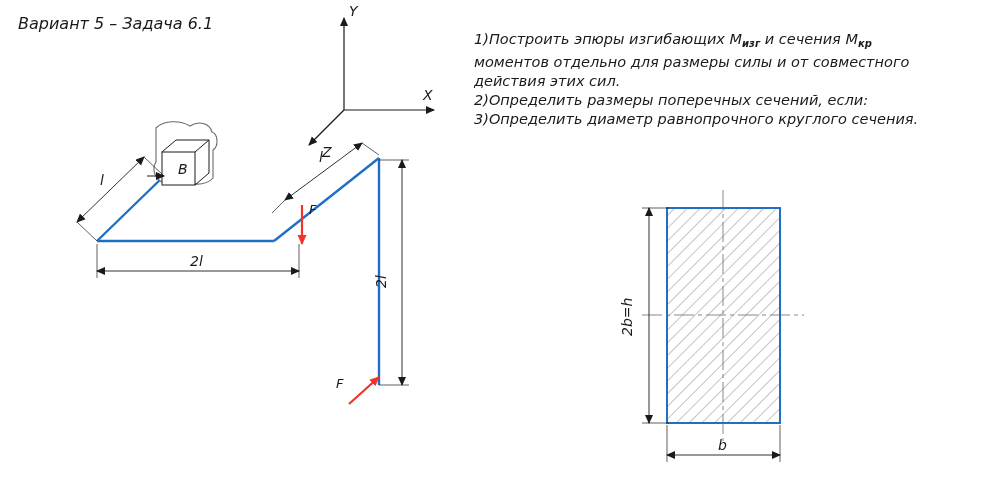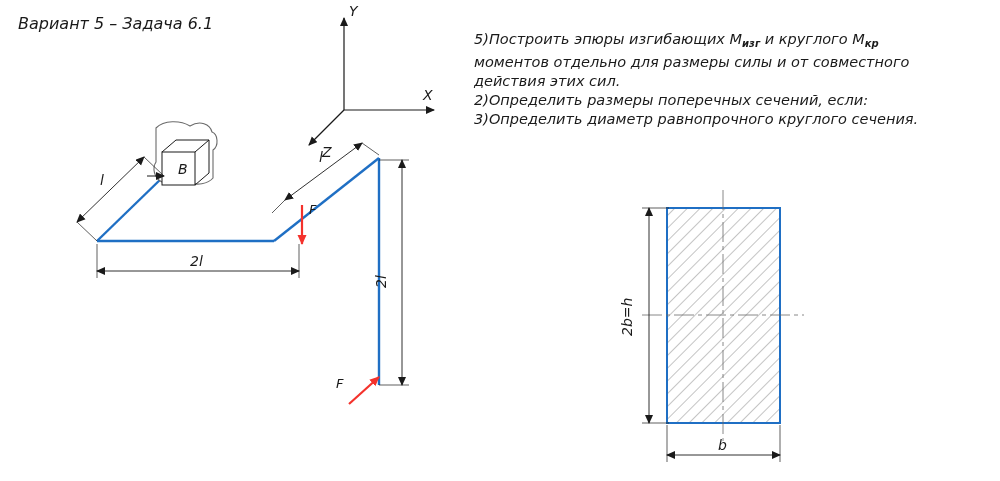--- a/index.html
+++ b/index.html
@@ -68,21 +68,21 @@
   }
 </style>
 </head>
 <body>
 
 <div class="page">
 
   <div class="title">Вариант 5  –  Задача 6.1</div>
 
   <div class="text-block">
-    <p><span>5)Построить эпюры изгибающих M</span><sub>изг</sub><span> и круглого M</span><sub>кр</sub></p>
+    <p><span>1)Построить эпюры изгибающих M</span><sub>изг</sub><span> и сечения M</span><sub>кр</sub></p>
     <p>моментов отдельно для размеры силы и от совместного</p>
     <p>действия этих сил.</p>
     <p>2)Определить размеры поперечных сечений, если:</p>
     <p>3)Определить диаметр равнопрочного круглого сечения.</p>
   </div>
 
   <svg width="1000" height="481" viewBox="0 0 1000 481">
     <defs>
       <marker id="arrH" markerWidth="9" markerHeight="9" refX="8" refY="4" orient="auto" markerUnits="userSpaceOnUse">
         <path d="M0,0 L9,4 L0,8 z" fill="#1a1a1a"></path>

